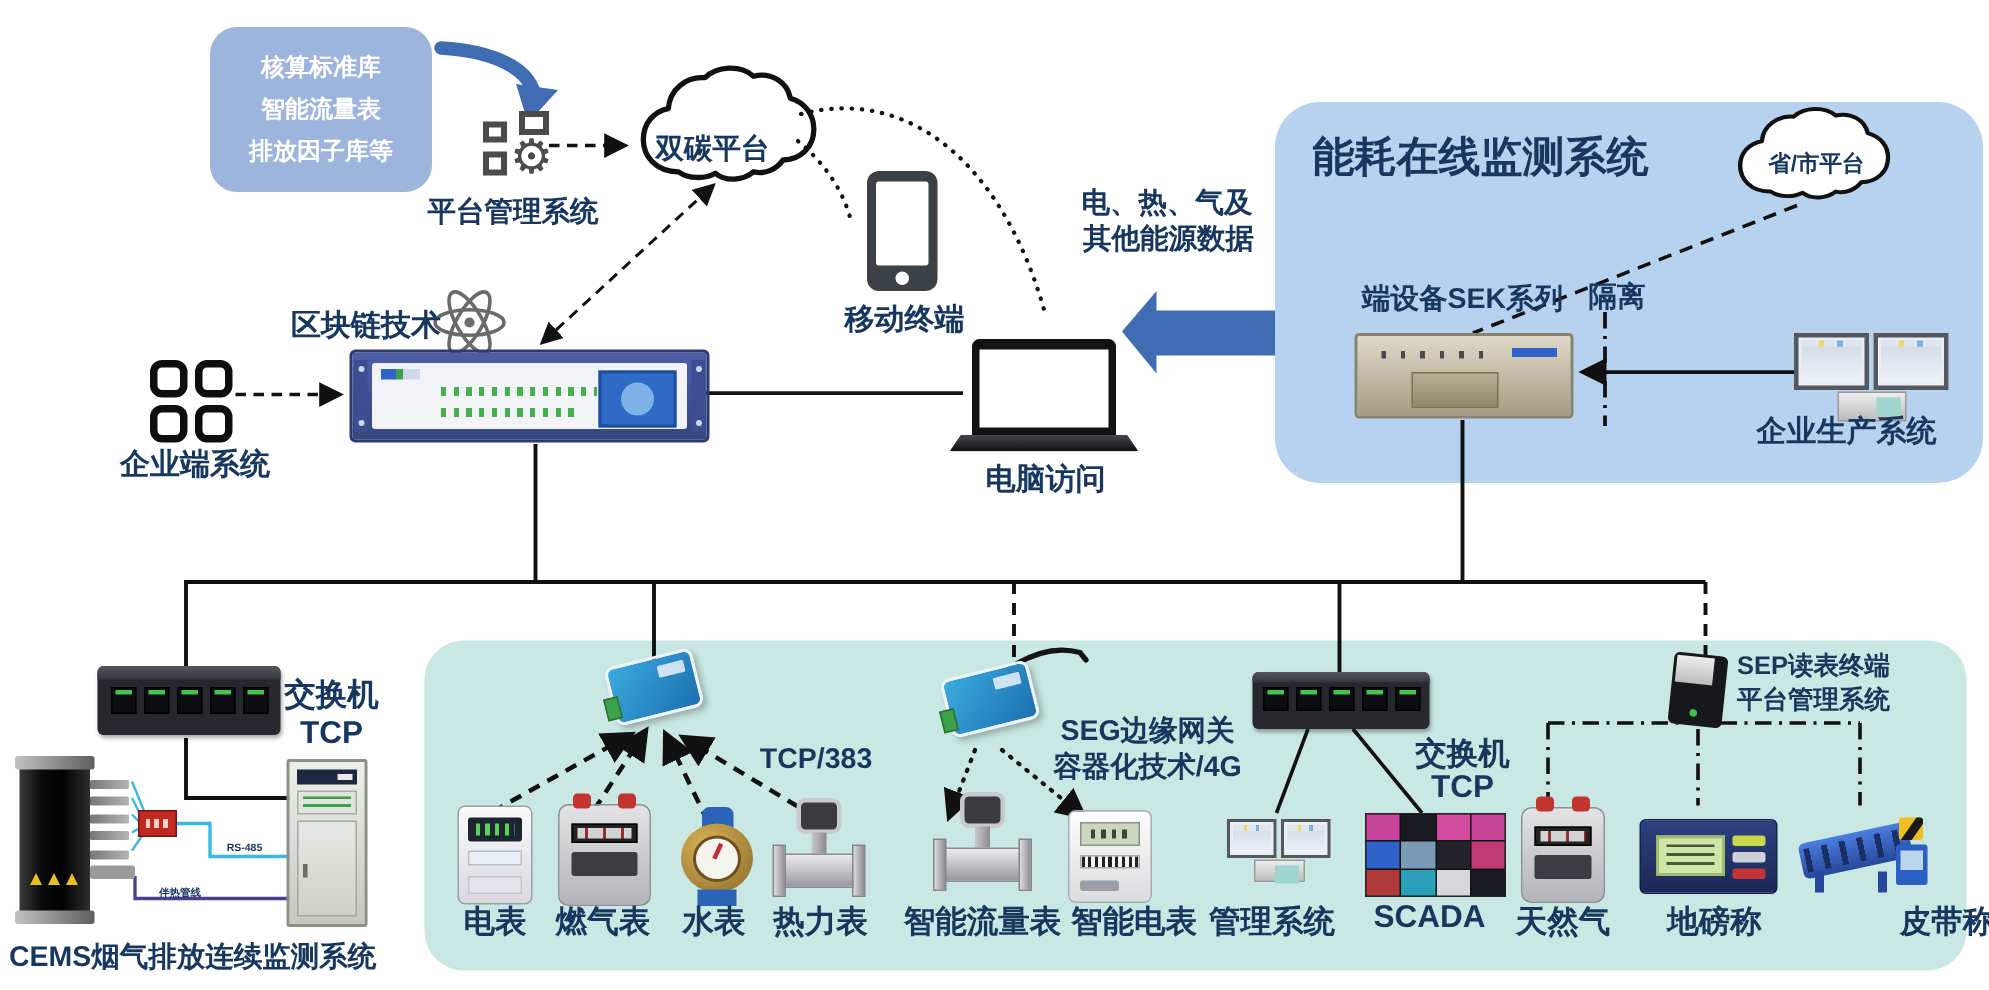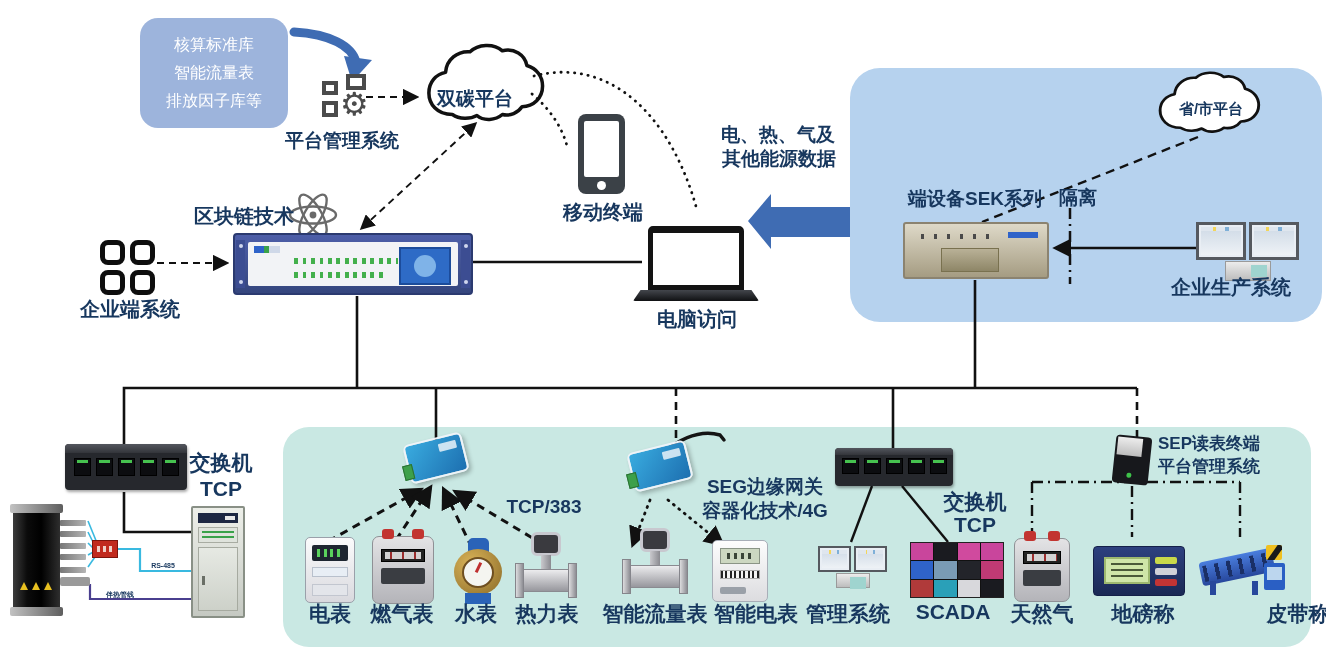--- a/index.html
+++ b/index.html
@@ -5,21 +5,21 @@
   * { box-sizing: border-box; margin: 0; padding: 0; }
   html,body { width:1326px; height:660px; background:#fff;
     font-family:"Liberation Sans","DejaVu Sans",sans-serif; }
   #stage { position:relative; width:1326px; height:660px; overflow:hidden; background:#fff; }
 
   .panel { position:absolute; z-index:1; }
   #energy-panel { left:850px; top:68px; width:472px; height:254px; background:#b6d2ee; border-radius:30px; }
   #device-panel { left:283px; top:427px; width:1028px; height:220px; background:#c9e8e3; border-radius:26px; }
   #library-box { left:140px; top:18px; width:148px; height:110px; background:#9db4dc; border-radius:18px;
     display:flex; flex-direction:column; justify-content:center; align-items:center; gap:7px; }
-  #library-box div { color:#fff; font-weight:400; font-size:16px; }
+  #library-box div { color:#fff; font-weight:700; font-size:16px; }
 
   svg.wires { position:absolute; left:0; top:0; z-index:2; pointer-events:none; }
 
   .lbl { position:absolute; z-index:4; color:#17375e; font-weight:700; white-space:nowrap; transform:translateX(-50%); }
   .lbl-left { transform:none; }
 
   .dev { position:absolute; z-index:3; }
 
   
   .switch { background:#26282d; border-radius:4px; box-shadow:1px 2px 3px rgba(0,0,0,.35); }
@@ -481,29 +481,31 @@
 
   <div class="lbl" style="left:342px;top:128px;font-size:19px">平台管理系统</div>
   <div class="lbl" style="left:475px;top:86px;font-size:19px">双碳平台</div>
   <div class="lbl" style="left:244px;top:203px;font-size:20px">区块链技术</div>
   <div class="lbl" style="left:130px;top:296px;font-size:20px">企业端系统</div>
   <div class="lbl" style="left:603px;top:199px;font-size:20px">移动终端</div>
   <div class="lbl" style="left:697px;top:306px;font-size:20px">电脑访问</div>
   <div class="lbl" style="left:778px;top:122px;font-size:19px">电、热、气及</div>
   <div class="lbl" style="left:779px;top:146px;font-size:19px">其他能源数据</div>
 
+  <div class="lbl lbl-left" style="left:875px;top:86px;font-size:28px">能耗在线监测系统</div>
   <div class="lbl" style="left:1211px;top:100px;font-size:15px">省/市平台</div>
   <div class="lbl" style="left:975px;top:186px;font-size:19px">端设备SEK系列</div>
   <div class="lbl" style="left:1078px;top:185px;font-size:19px">隔离</div>
   <div class="lbl" style="left:1231px;top:274px;font-size:20px">企业生产系统</div>
 
   <div class="lbl" style="left:221px;top:449px;font-size:21px">交换机</div>
   <div class="lbl" style="left:221px;top:477px;font-size:21px">TCP</div>
   <div class="tiny" style="left:163px;top:562px">RS-485</div>
   <div class="tiny" style="left:120px;top:590px">伴热管线</div>
+  <div class="lbl lbl-left" style="left:6px;top:625px;font-size:19px">CEMS烟气排放连续监测系统</div>
 
   <div class="lbl" style="left:544px;top:496px;font-size:19px">TCP/383</div>
   <div class="lbl" style="left:765px;top:474px;font-size:19px">SEG边缘网关</div>
   <div class="lbl" style="left:765px;top:498px;font-size:19px">容器化技术/4G</div>
   <div class="lbl" style="left:975px;top:488px;font-size:21px">交换机</div>
   <div class="lbl" style="left:975px;top:513px;font-size:21px">TCP</div>
   <div class="lbl" style="left:1209px;top:432px;font-size:17px">SEP读表终端</div>
   <div class="lbl" style="left:1209px;top:455px;font-size:17px">平台管理系统</div>
 
   <div class="lbl" style="left:330px;top:600px;font-size:21px">电表</div>

